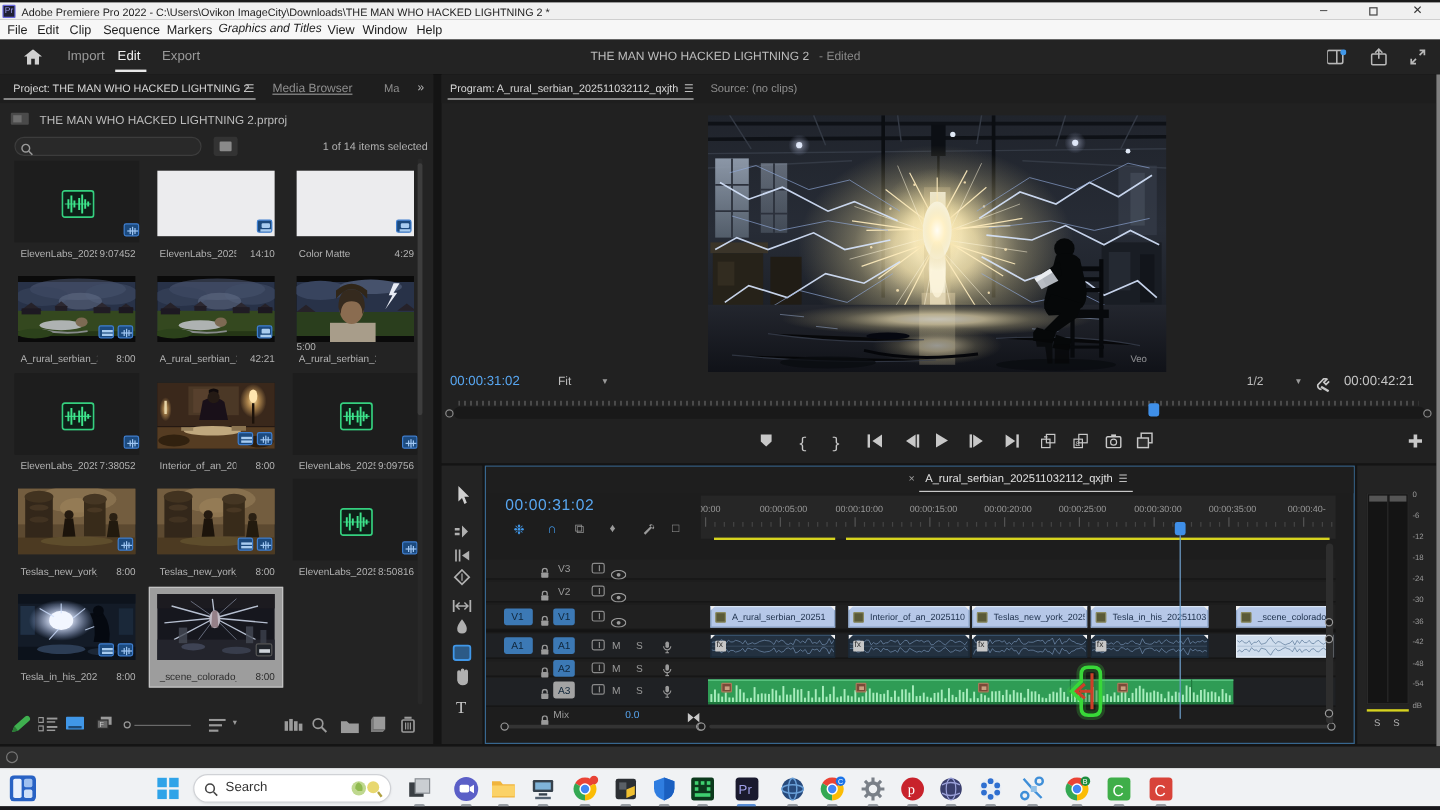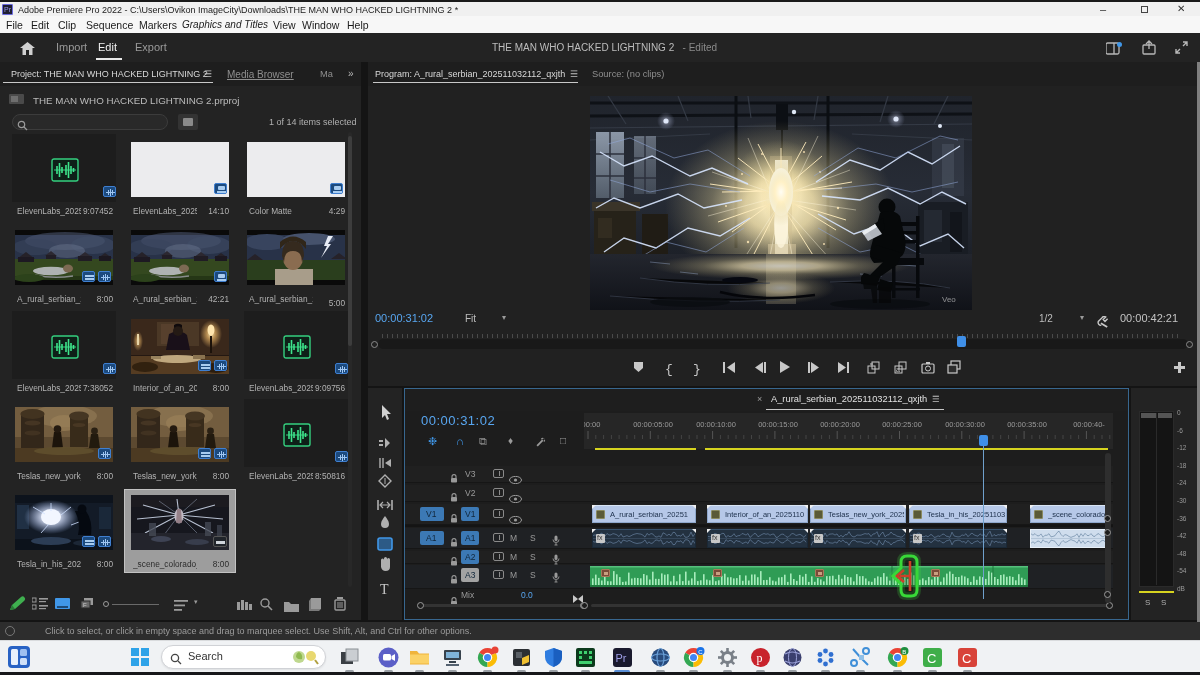--- a/index.html
+++ b/index.html
@@ -290,21 +290,21 @@
         <div class="abs" style="left:214px;top:133px;width:13px;height:11px;background:#1c4a7e;border:1px solid #3f7fd0;border-radius:2px;">
           <div class="abs" style="left:3px;top:2px;width:7px;height:4px;background:#a8ccf0;border-radius:1px;"></div>
           <div class="abs" style="left:2px;top:7px;width:9px;height:2px;background:#a8ccf0;"></div>
         </div>
         <div class="t" style="left:133px;top:156px;font-size:8.3px;color:#b2b2b2;max-width:64px;overflow:hidden;">A_rural_serbian_202...</div>
         <div class="t" style="left:131px;top:156px;width:98px;text-align:right;font-size:8.3px;color:#b2b2b2;">42:21</div>
     <div class="abs" style="left:247px;top:92px;width:98px;height:55px;"><svg width="98" height="55">
             <use href="#stormface"></use>
           </svg></div>
         <div class="t" style="left:249px;top:156px;font-size:8.3px;color:#b2b2b2;max-width:64px;overflow:hidden;">A_rural_serbian_2025...</div>
-        <div class="t" style="left:247px;top:160px;width:98px;text-align:right;font-size:8.3px;color:#b2b2b2;">5:00</div>
+        <div class="t" style="left:247px;top:146px;width:98px;text-align:left;font-size:8.3px;color:#b2b2b2;">5:00</div>
     <div class="abs" style="left:12px;top:173px;width:104px;height:68px;background:#1d1d1d;"></div>
         <div class="abs" style="left:51px;top:197px;width:28px;height:24px;"><svg width="28" height="24">
             <use href="#audioicon"></use>
           </svg></div>
         <div class="abs" style="left:103px;top:225px;width:13px;height:11px;background:#1c4a7e;border:1px solid #3f7fd0;border-radius:2px;">
           <div class="abs" style="left:2px;top:5px;width:9px;height:1px;background:#9fc6f2;"></div>
           <div class="abs" style="left:4px;top:3px;width:1px;height:5px;background:#9fc6f2;"></div>
           <div class="abs" style="left:6px;top:2px;width:1px;height:7px;background:#9fc6f2;"></div>
           <div class="abs" style="left:8px;top:3px;width:1px;height:5px;background:#9fc6f2;"></div>
         </div>
@@ -1227,21 +1227,20 @@
 <div class="abs" style="left:8px;top:203px;width:35px;height:2px;background:#d6d31f;"></div>
 <div class="t" style="left:14px;top:210px;font-size:8px;color:#b0b0b0;">S</div>
 <div class="t" style="left:30px;top:210px;font-size:8px;color:#b0b0b0;">S</div>
     </div>
 
   <div class="abs" style="left:1197px;top:0;width:3px;height:560px;background:#7f7f7f;"></div>
 </div>
 
 <div class="abs" id="statusbar">
   <div class="abs" style="left:5px;top:4px;width:10px;height:10px;border:1.5px solid #777;border-radius:50%;"></div>
-    <div class="t" style="left:45px;top:4px;font-size:9px;color:#9b9b9b;">Click to select, or click in empty space and drag to marquee select. Use Shift, Alt, and Ctrl for other options.</div>
 </div>
 
 <div class="abs" id="taskbar">
     <div class="abs" style="left:8px;top:5px;width:22px;height:22px;"><svg width="22" height="22">
         <rect width="22" height="22" rx="4" fill="#2862c4"></rect>
         <rect x="3" y="3" width="7" height="16" rx="1.5" fill="#e8f0fc"></rect>
         <rect x="12" y="3" width="7" height="7" rx="1.5" fill="#9fc0f0"></rect>
         <rect x="12" y="12" width="7" height="7" rx="1.5" fill="#cfe0f8"></rect>
       </svg></div>
 <div class="abs" style="left:131px;top:7px;width:18px;height:18px;"><svg width="18" height="18">

